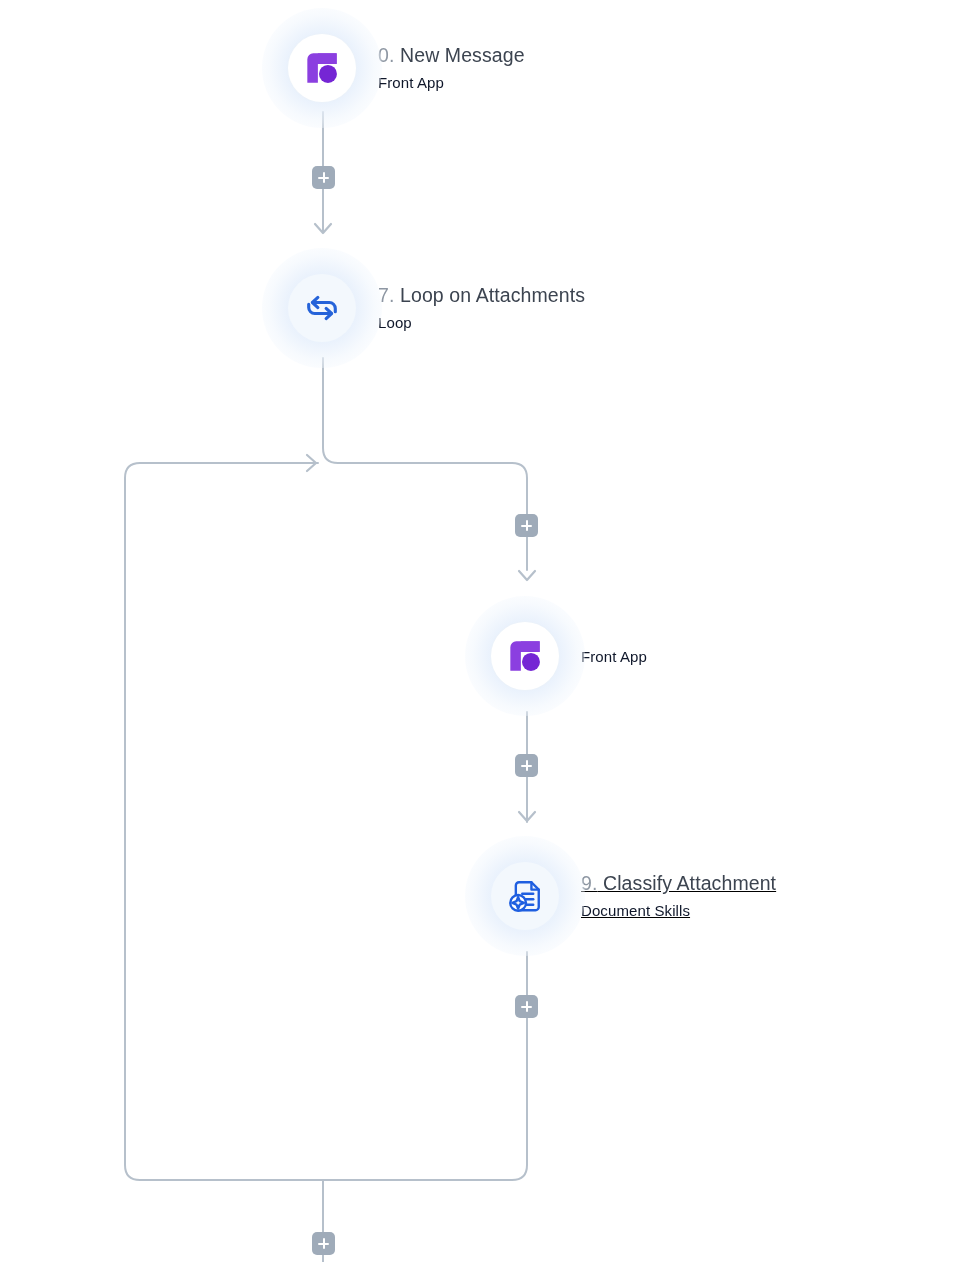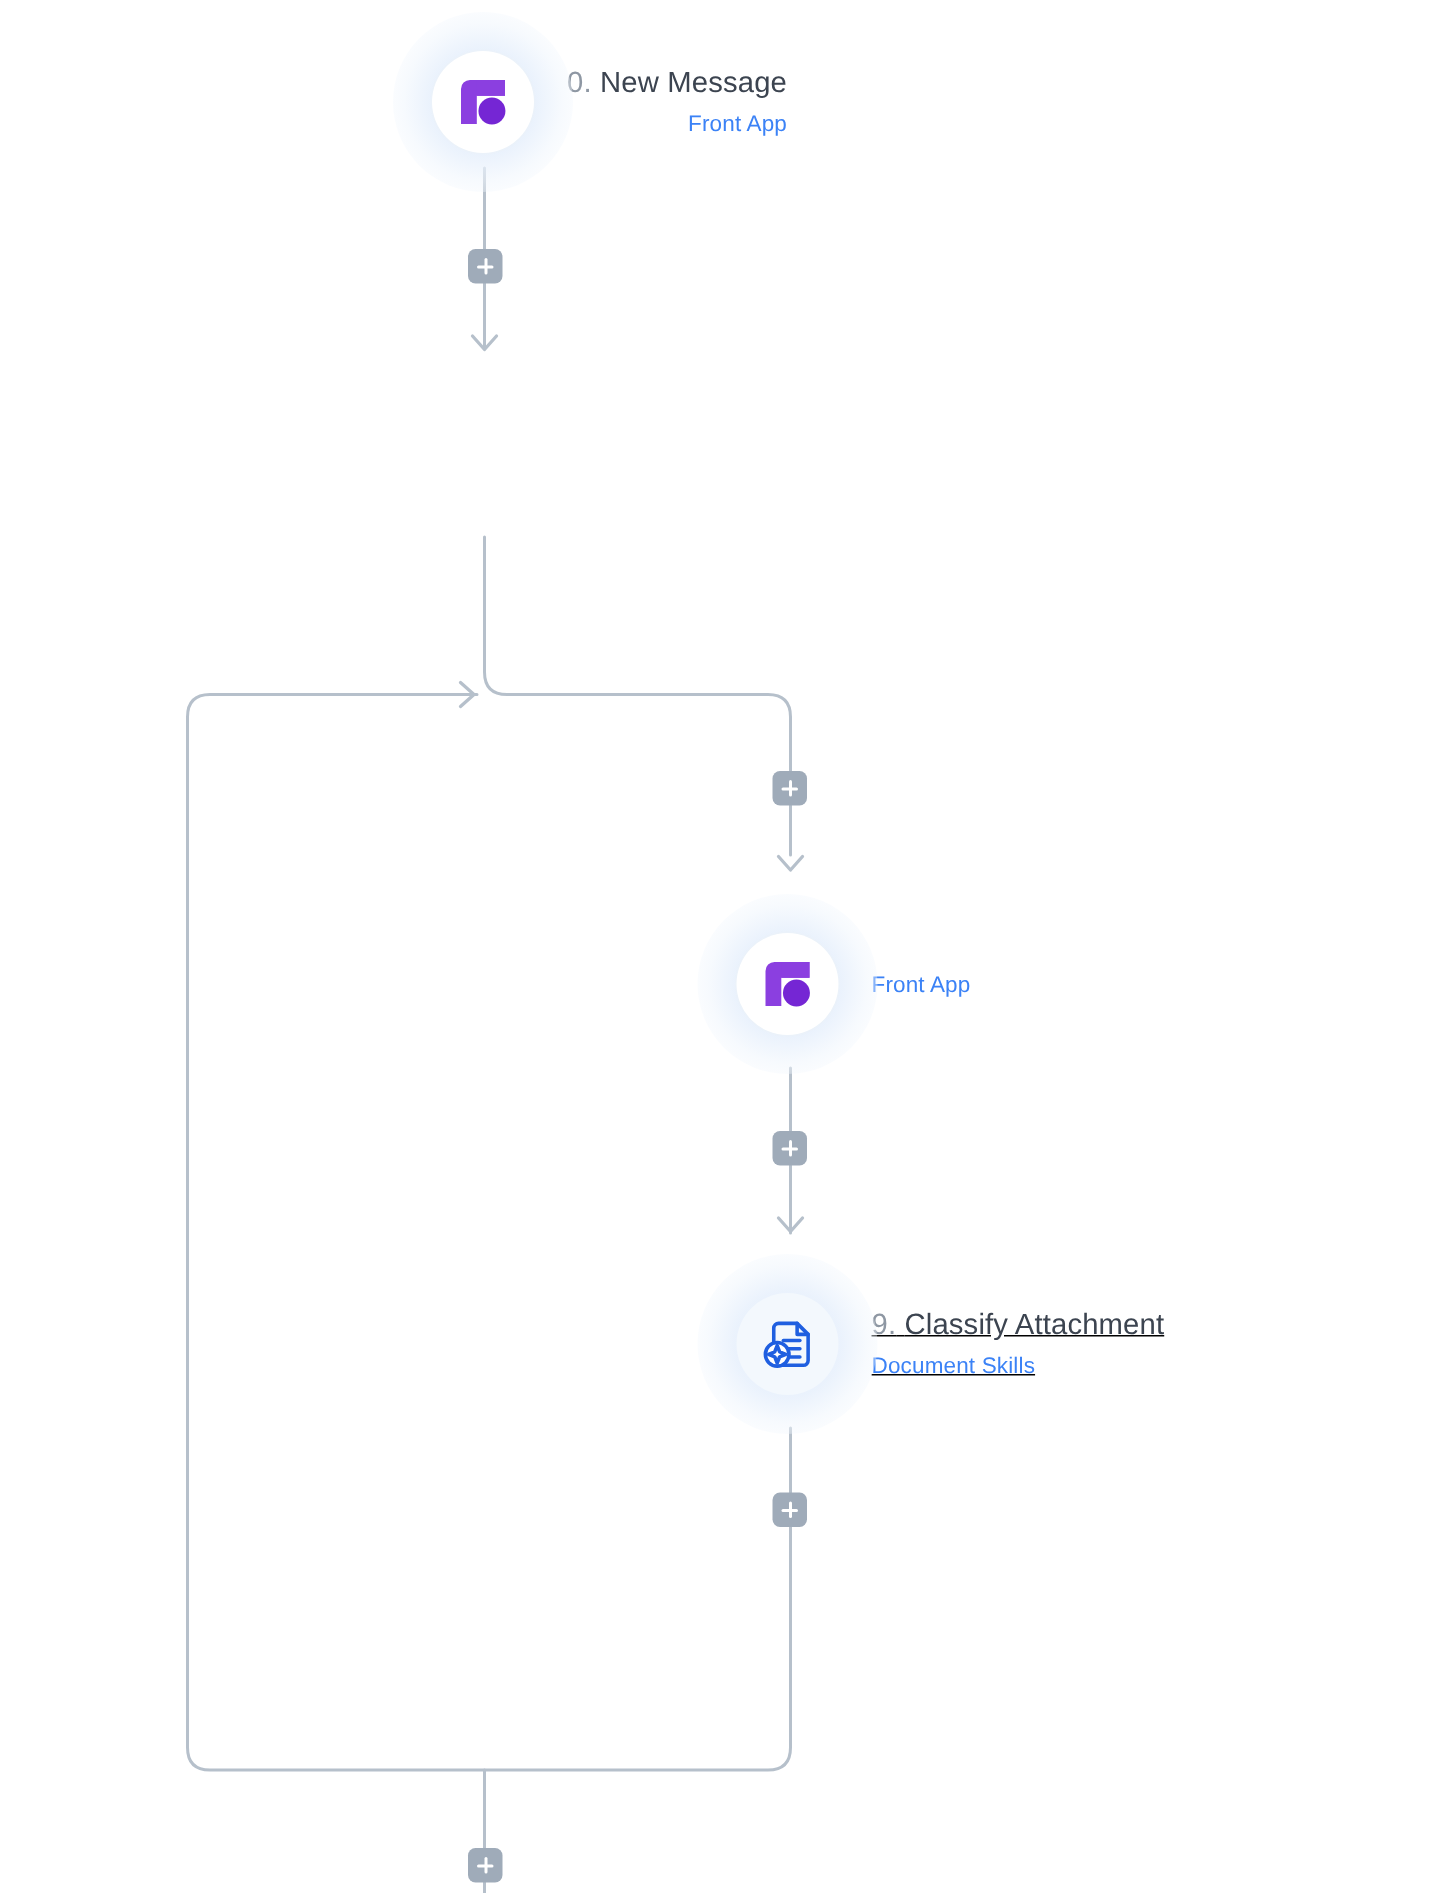--- a/index.html
+++ b/index.html
@@ -105,21 +105,21 @@
     font-size: 19.5px;
     color: #3c4450;
     letter-spacing: 0.1px;
     margin-bottom: 9px;
   }
   .node-title .idx {
     color: #8e97a3;
   }
   .node-sub {
     font-size: 15px;
-    color: #3b82f6;
+    color: #0f172a;
     letter-spacing: 0.1px;
   }
 
   
   .plus-btn {
     position: absolute;
     width: 23px;
     height: 23px;
     border-radius: 5px;
     background: #9fabb9;
@@ -152,40 +152,62 @@
       <path class="edge-path" d="M 323 1180 L 323 1262"></path>
     </g>
     <g>
       <path class="edge-arrow" d="M 315 224 L 323 233 L 331 224"></path>
       <path class="edge-arrow" d="M 519 571 L 527 580 L 535 571"></path>
       <path class="edge-arrow" d="M 519 812 L 527 821 L 535 812"></path>
       <path class="edge-arrow" d="M 307 455 L 316 463 L 307 471"></path>
     </g>
   </svg>
 
-  <div class="node" style="left:272px; top:18px;text-align:right;">
+  <div class="node" style="left:272px; top:18px;">
     <div class="node-disc">
       <div class="node-halo"></div>
       <div class="node-circle">
         <svg class="node-icon" viewBox="0 0 48 48">
           <path d="M8 14.5 A6.5 6.5 0 0 1 14.5 8 L40 8 L40 19.5 L19.5 19.5 L19.5 40 L8 40 Z" fill="#8b3fe0"></path>
           <rect x="19.5" y="8" width="20.5" height="11.5" fill="#8b3fe0"></rect>
           <circle cx="30.5" cy="30.5" r="9.8" fill="#7526d4"></circle>
         </svg>
       </div>
     </div>
     <div class="node-text">
       <div class="node-title">
         <span class="idx">0.</span>
         <span>New Message</span>
       </div>
       <div class="node-sub">Front App</div>
     </div>
   </div>
 
+  <div class="node" style="left:272px; top:258px;">
+    <div class="node-disc">
+      <div class="node-halo"></div>
+      <div class="node-circle tinted">
+        <svg class="node-icon" viewBox="0 0 48 48">
+          <g fill="none" stroke="#2563d9" stroke-width="3.4" stroke-linecap="round" stroke-linejoin="round">
+            <path d="M14 18 L32 18 A6.5 6.5 0 0 1 38.5 24.5 L38.5 28"></path>
+            <path d="M19.5 12.5 L13.5 18 L19.5 23.5"></path>
+            <path d="M34 30 L16 30 A6.5 6.5 0 0 1 9.5 23.5 L9.5 20"></path>
+            <path d="M28.5 24.5 L34.5 30 L28.5 35.5"></path>
+          </g>
+        </svg>
+      </div>
+    </div>
+    <div class="node-text">
+      <div class="node-title">
+        <span class="idx">7.</span>
+        <span>Loop on Attachments</span>
+      </div>
+      <div class="node-sub">Loop</div>
+    </div>
+  </div>
 
   <div class="node" style="left:475px; top:606px;">
     <div class="node-disc">
       <div class="node-halo"></div>
       <div class="node-circle">
         <svg class="node-icon" viewBox="0 0 48 48">
           <path d="M8 14.5 A6.5 6.5 0 0 1 14.5 8 L40 8 L40 19.5 L19.5 19.5 L19.5 40 L8 40 Z" fill="#8b3fe0"></path>
           <rect x="19.5" y="8" width="20.5" height="11.5" fill="#8b3fe0"></rect>
           <circle cx="30.5" cy="30.5" r="9.8" fill="#7526d4"></circle>
         </svg>

